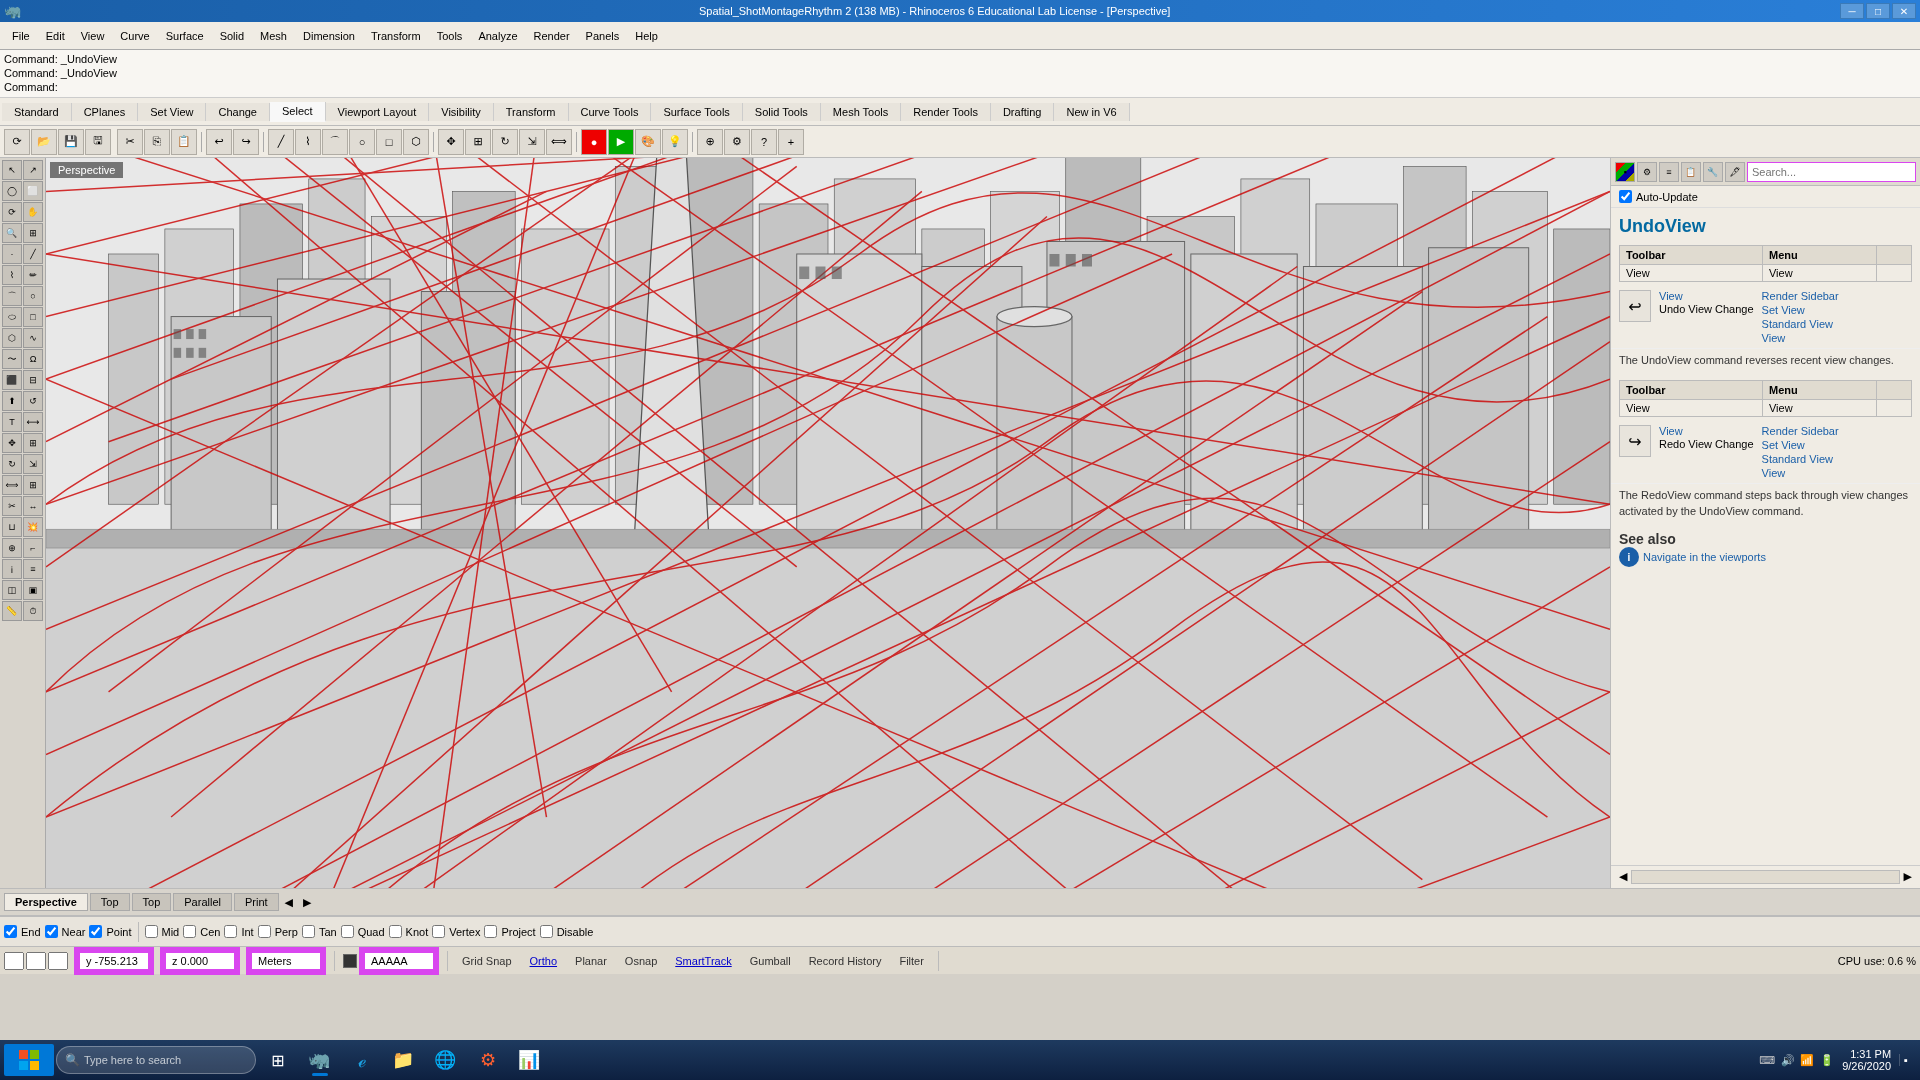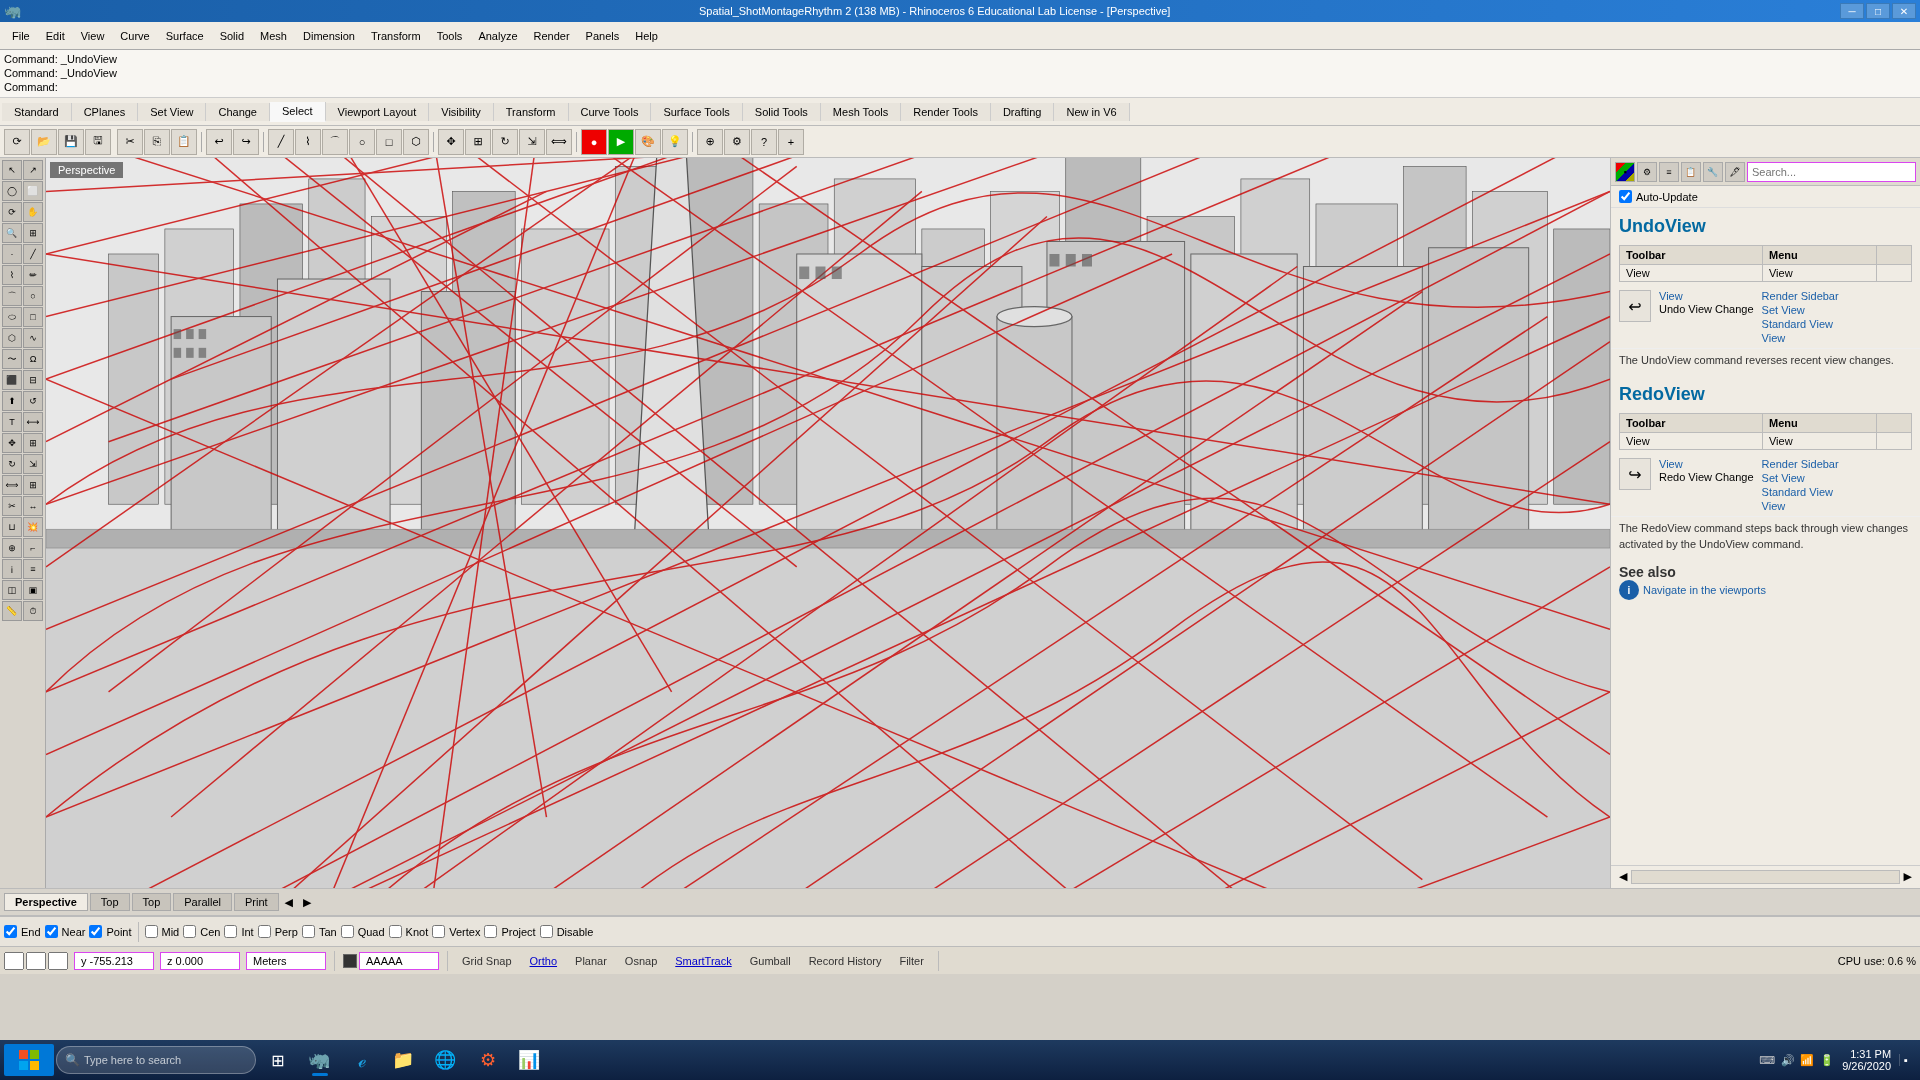--- a/index.html
+++ b/index.html
@@ -238,21 +238,21 @@
       padding: 0 4px;
       gap: 4px;
       font-size: 11px;
     }
     .snap-item {
       display: flex; align-items: center; gap: 4px; cursor: pointer;
     }
     .snap-item input[type=checkbox] { margin: 0; }
     .status-section {
       padding: 2px 6px;
-      border: 1px solid #d946ef;
+      border: 6px solid #d946ef;
       background: white;
       min-width: 80px;
     }
     .status-divider { width: 1px; height: 20px; background: #bbb; margin: 0 2px; }
 
     
     #snap-bar {
       height: 28px;
       background: #e0dbd0;
       display: flex;
@@ -715,21 +715,20 @@
       <div style="display:flex;flex-direction:column;gap:2px;">
         <span class="link-blue">Render Sidebar</span>
         <span class="link-blue">Set View</span>
         <span class="link-blue">Standard View</span>
         <span class="link-blue">View</span>
       </div>
     </div>
 
     <div class="description-text">The UndoView command reverses recent view changes.</div>
 
-    <div class="section-title">RedoView</div>
 
     <table class="command-table">
       <tbody>
           <tr>
         <th>Toolbar</th>
         <th>Menu</th>
         <th></th>
       </tr>
       <tr>
         <td>View</td>

